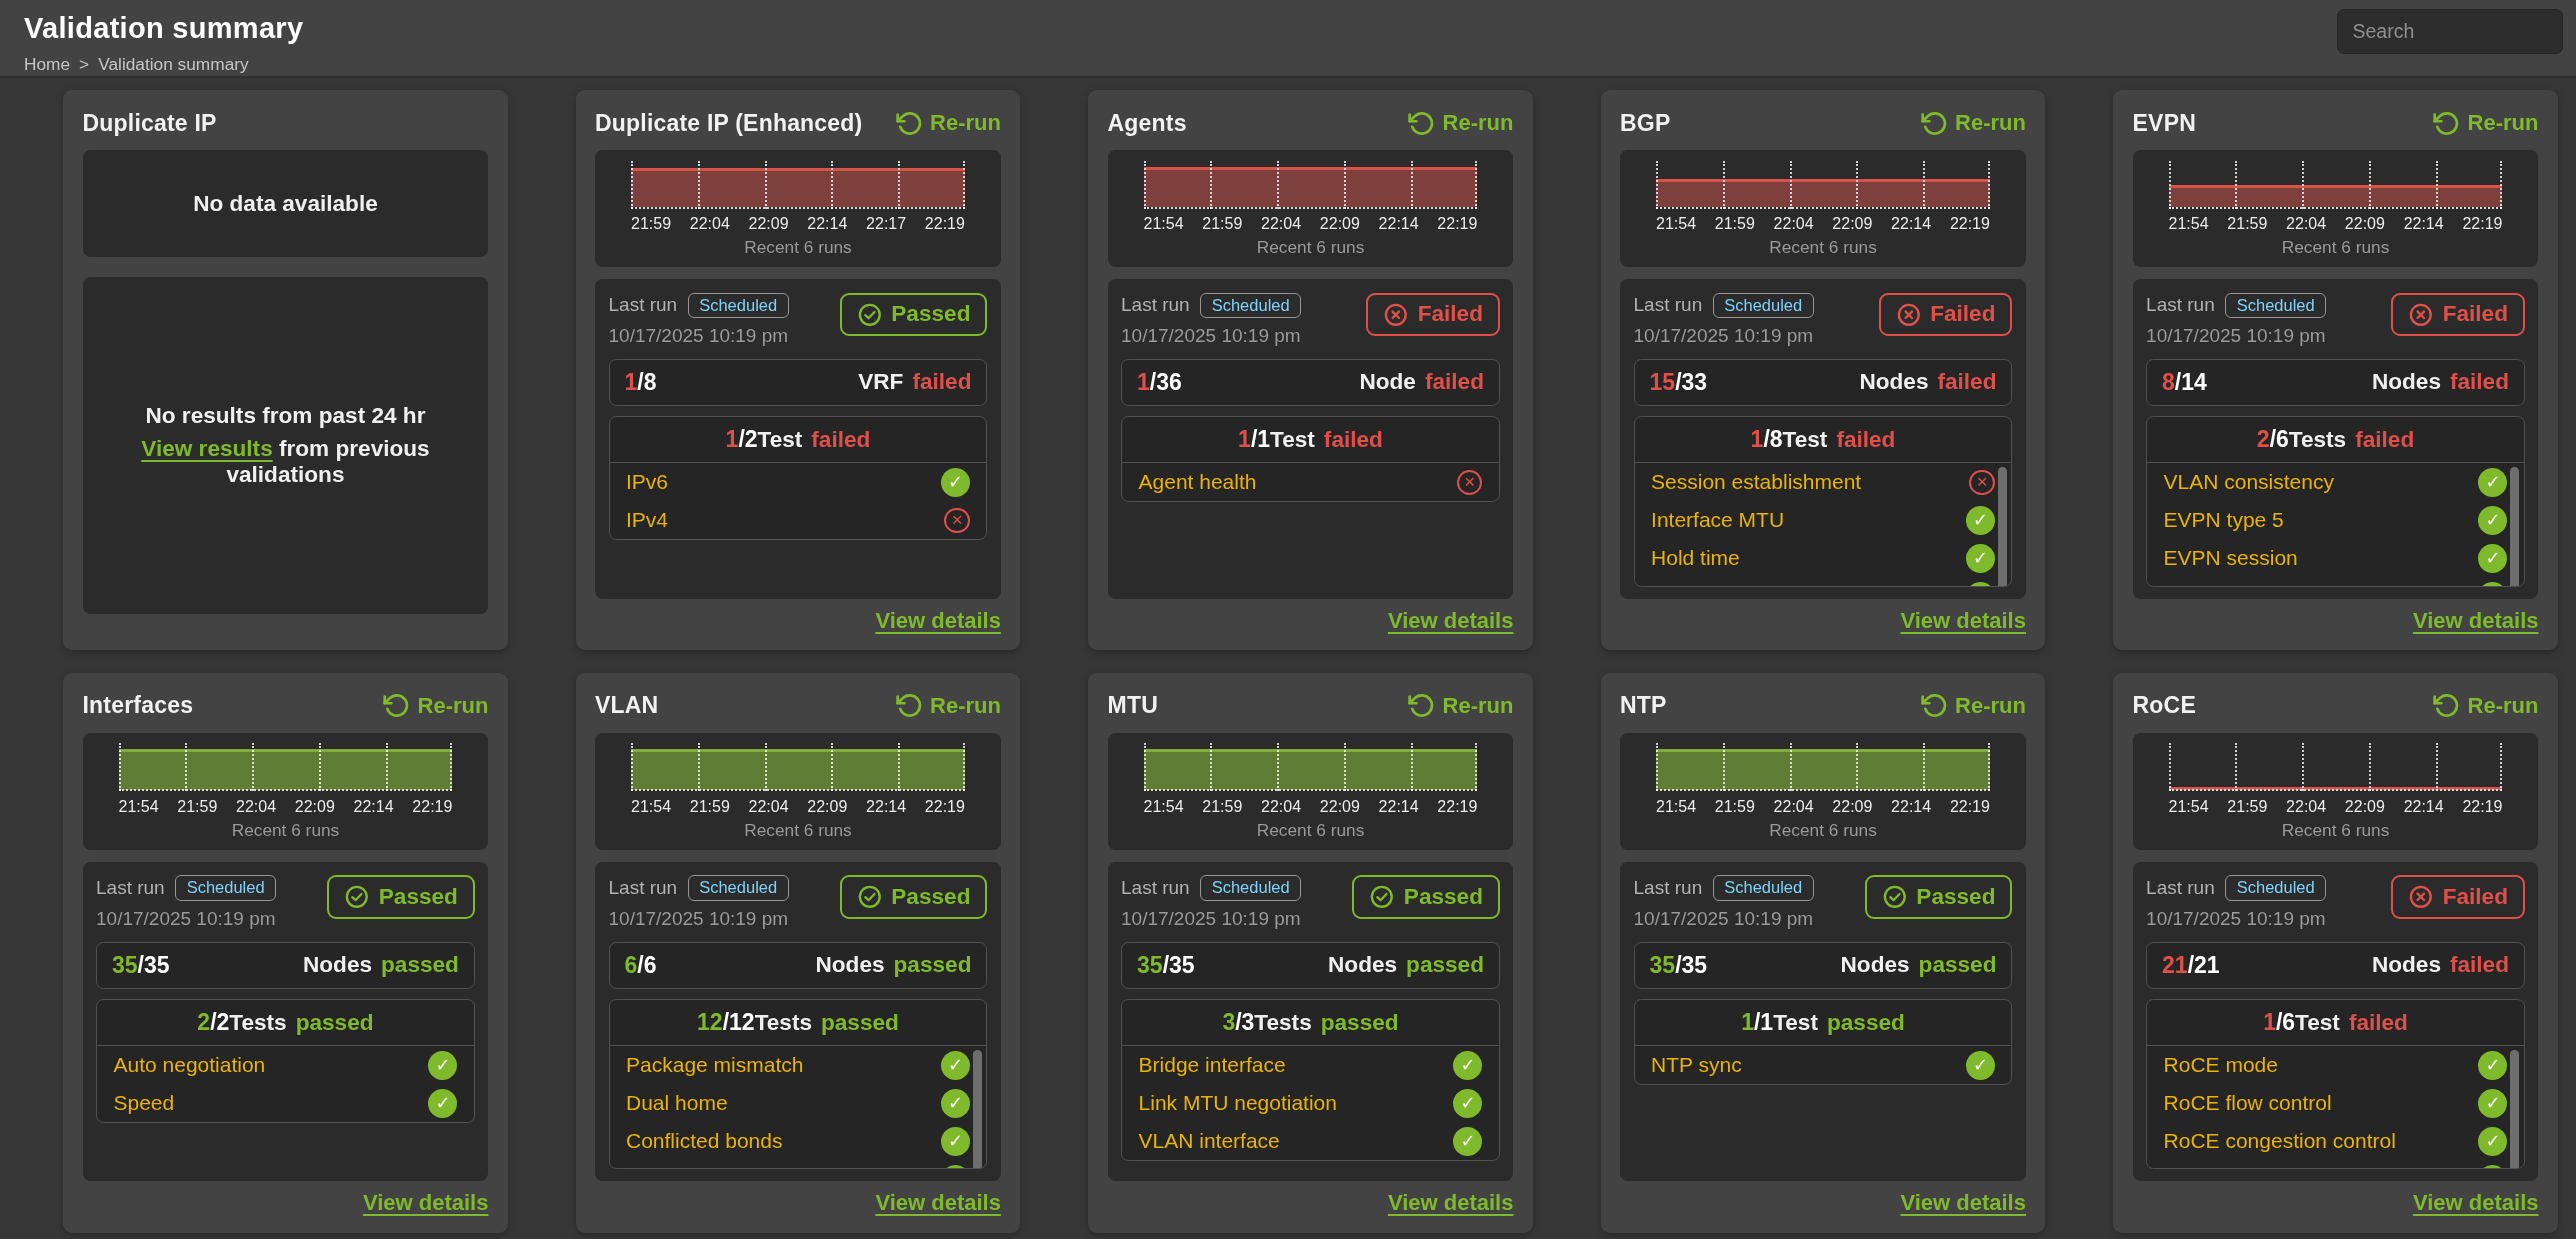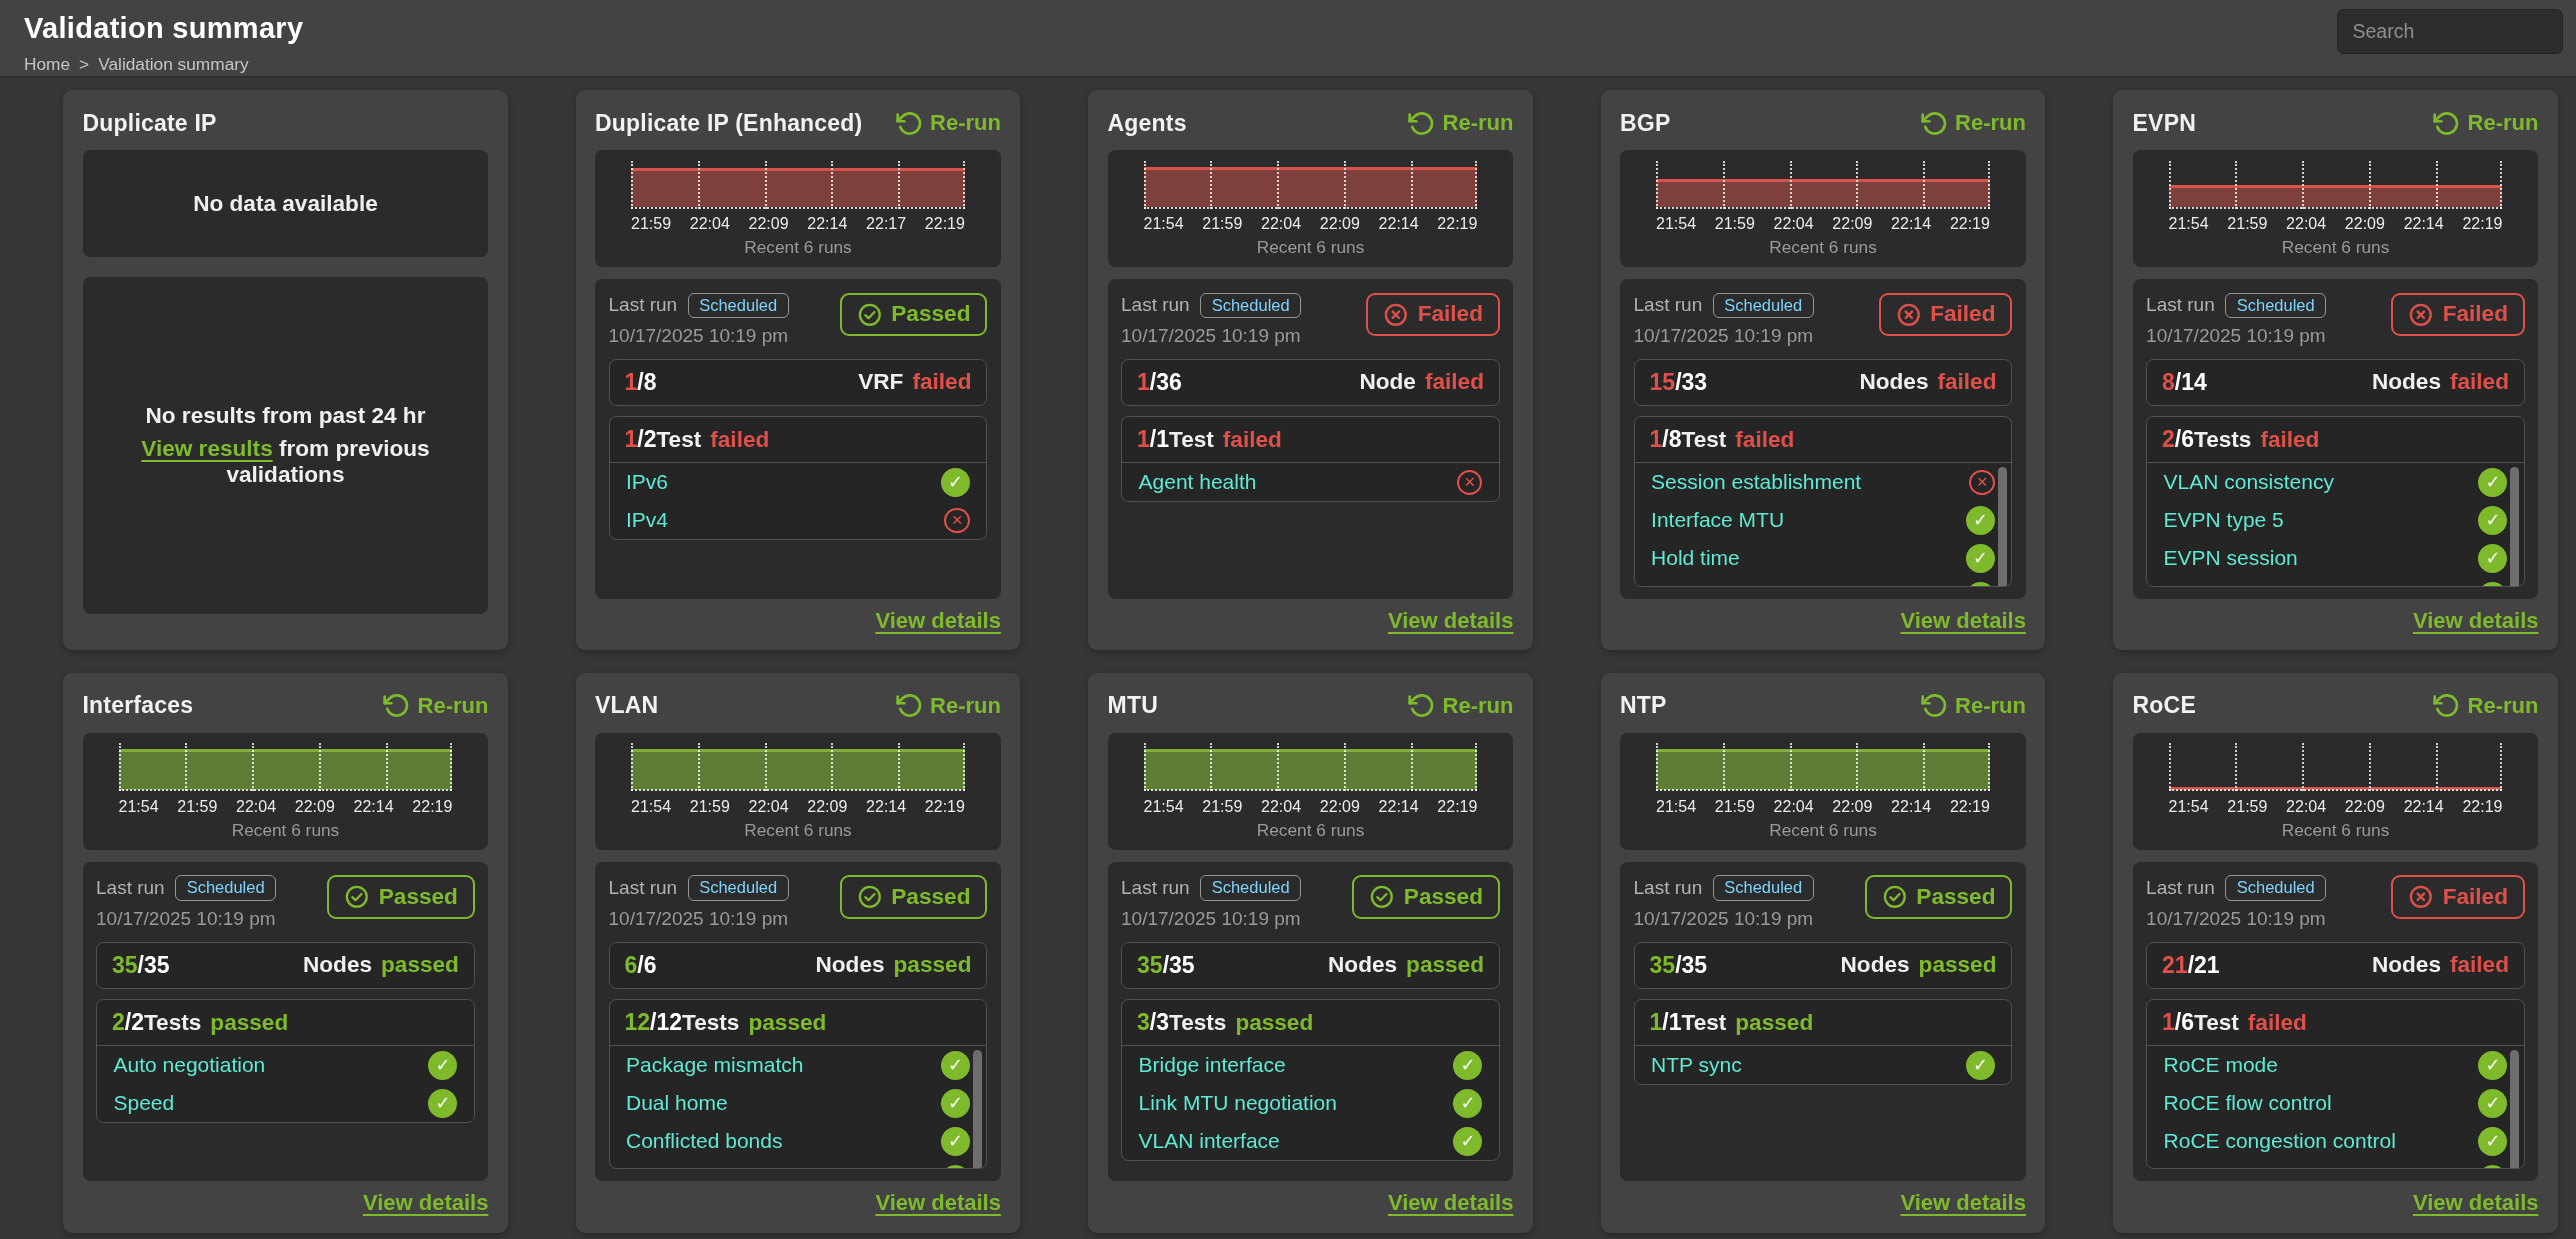--- a/index.html
+++ b/index.html
@@ -46,23 +46,23 @@
   .badge.failed{color:var(--red);border-color:var(--red);}
   .badge svg{width:25.6px;height:25.6px;}
   .nodes-row{margin-top:12px;background:#252525;border:0.8px solid #525252;border-radius:7.5px;padding:9px 15px;
     display:flex;justify-content:space-between;align-items:center;flex:0 0 auto;}
   .frac{font-size:23px;font-weight:700;color:#fff;}
   .num.failed{color:var(--red);} .num.passed{color:var(--green);}
   .rlabel{font-size:22.6px;font-weight:700;color:#f0f0f0;display:flex;gap:9px;}
   .res.failed{color:var(--red);} .res.passed{color:var(--green);}
   .tests{margin-top:10.5px;border:0.8px solid #525252;border-radius:7.5px;background:#252525;display:flex;flex-direction:column;
     flex:0 1 auto;min-height:0;overflow:hidden;position:relative;}
-  .tests-head{padding:9px 15px;border-bottom:0.8px solid #525252;display:flex;justify-content:flex-start;align-items:center;flex:0 0 auto;}
+  .tests-head{padding:9px 15px;border-bottom:0.8px solid #525252;display:flex;justify-content:center;align-items:center;flex:0 0 auto;}
   .tests-list{overflow:hidden;min-height:0;}
-  .titem{display:flex;justify-content:space-between;align-items:center;padding:6px 16.5px;color:#5eead4;font-size:21px;height:38px;}
+  .titem{display:flex;justify-content:space-between;align-items:center;padding:6px 16.5px;color:#eab308;font-size:21px;height:38px;}
   .sicon{width:29px;height:29px;border-radius:50%;display:flex;align-items:center;justify-content:center;flex:0 0 auto;}
   .sicon.pass{background:var(--green);}
   .sicon.pass::after{content:"\2713";color:#fff;font-size:18px;font-weight:700;}
   .sicon.fail{border:2.3px solid var(--red);width:25.6px;height:25.6px;}
   .sicon.fail::after{content:"\2715";color:var(--red);font-size:14.3px;font-weight:700;}
   .scrollthumb{position:absolute;right:4.5px;top:50px;width:9px;height:139px;background:#6e6e6e;border-radius:4.5px;z-index:3;}
   .card-footer{margin-top:9px;text-align:right;flex:0 0 auto;}
   .viewdetails{color:var(--green);font-size:22px;font-weight:600;text-decoration:underline;text-underline-offset:3.8px;cursor:pointer;}
   
   .empty1{margin-top:10.5px;background:#2b2b2b;border-radius:7.5px;height:107px;display:flex;align-items:center;justify-content:center;

